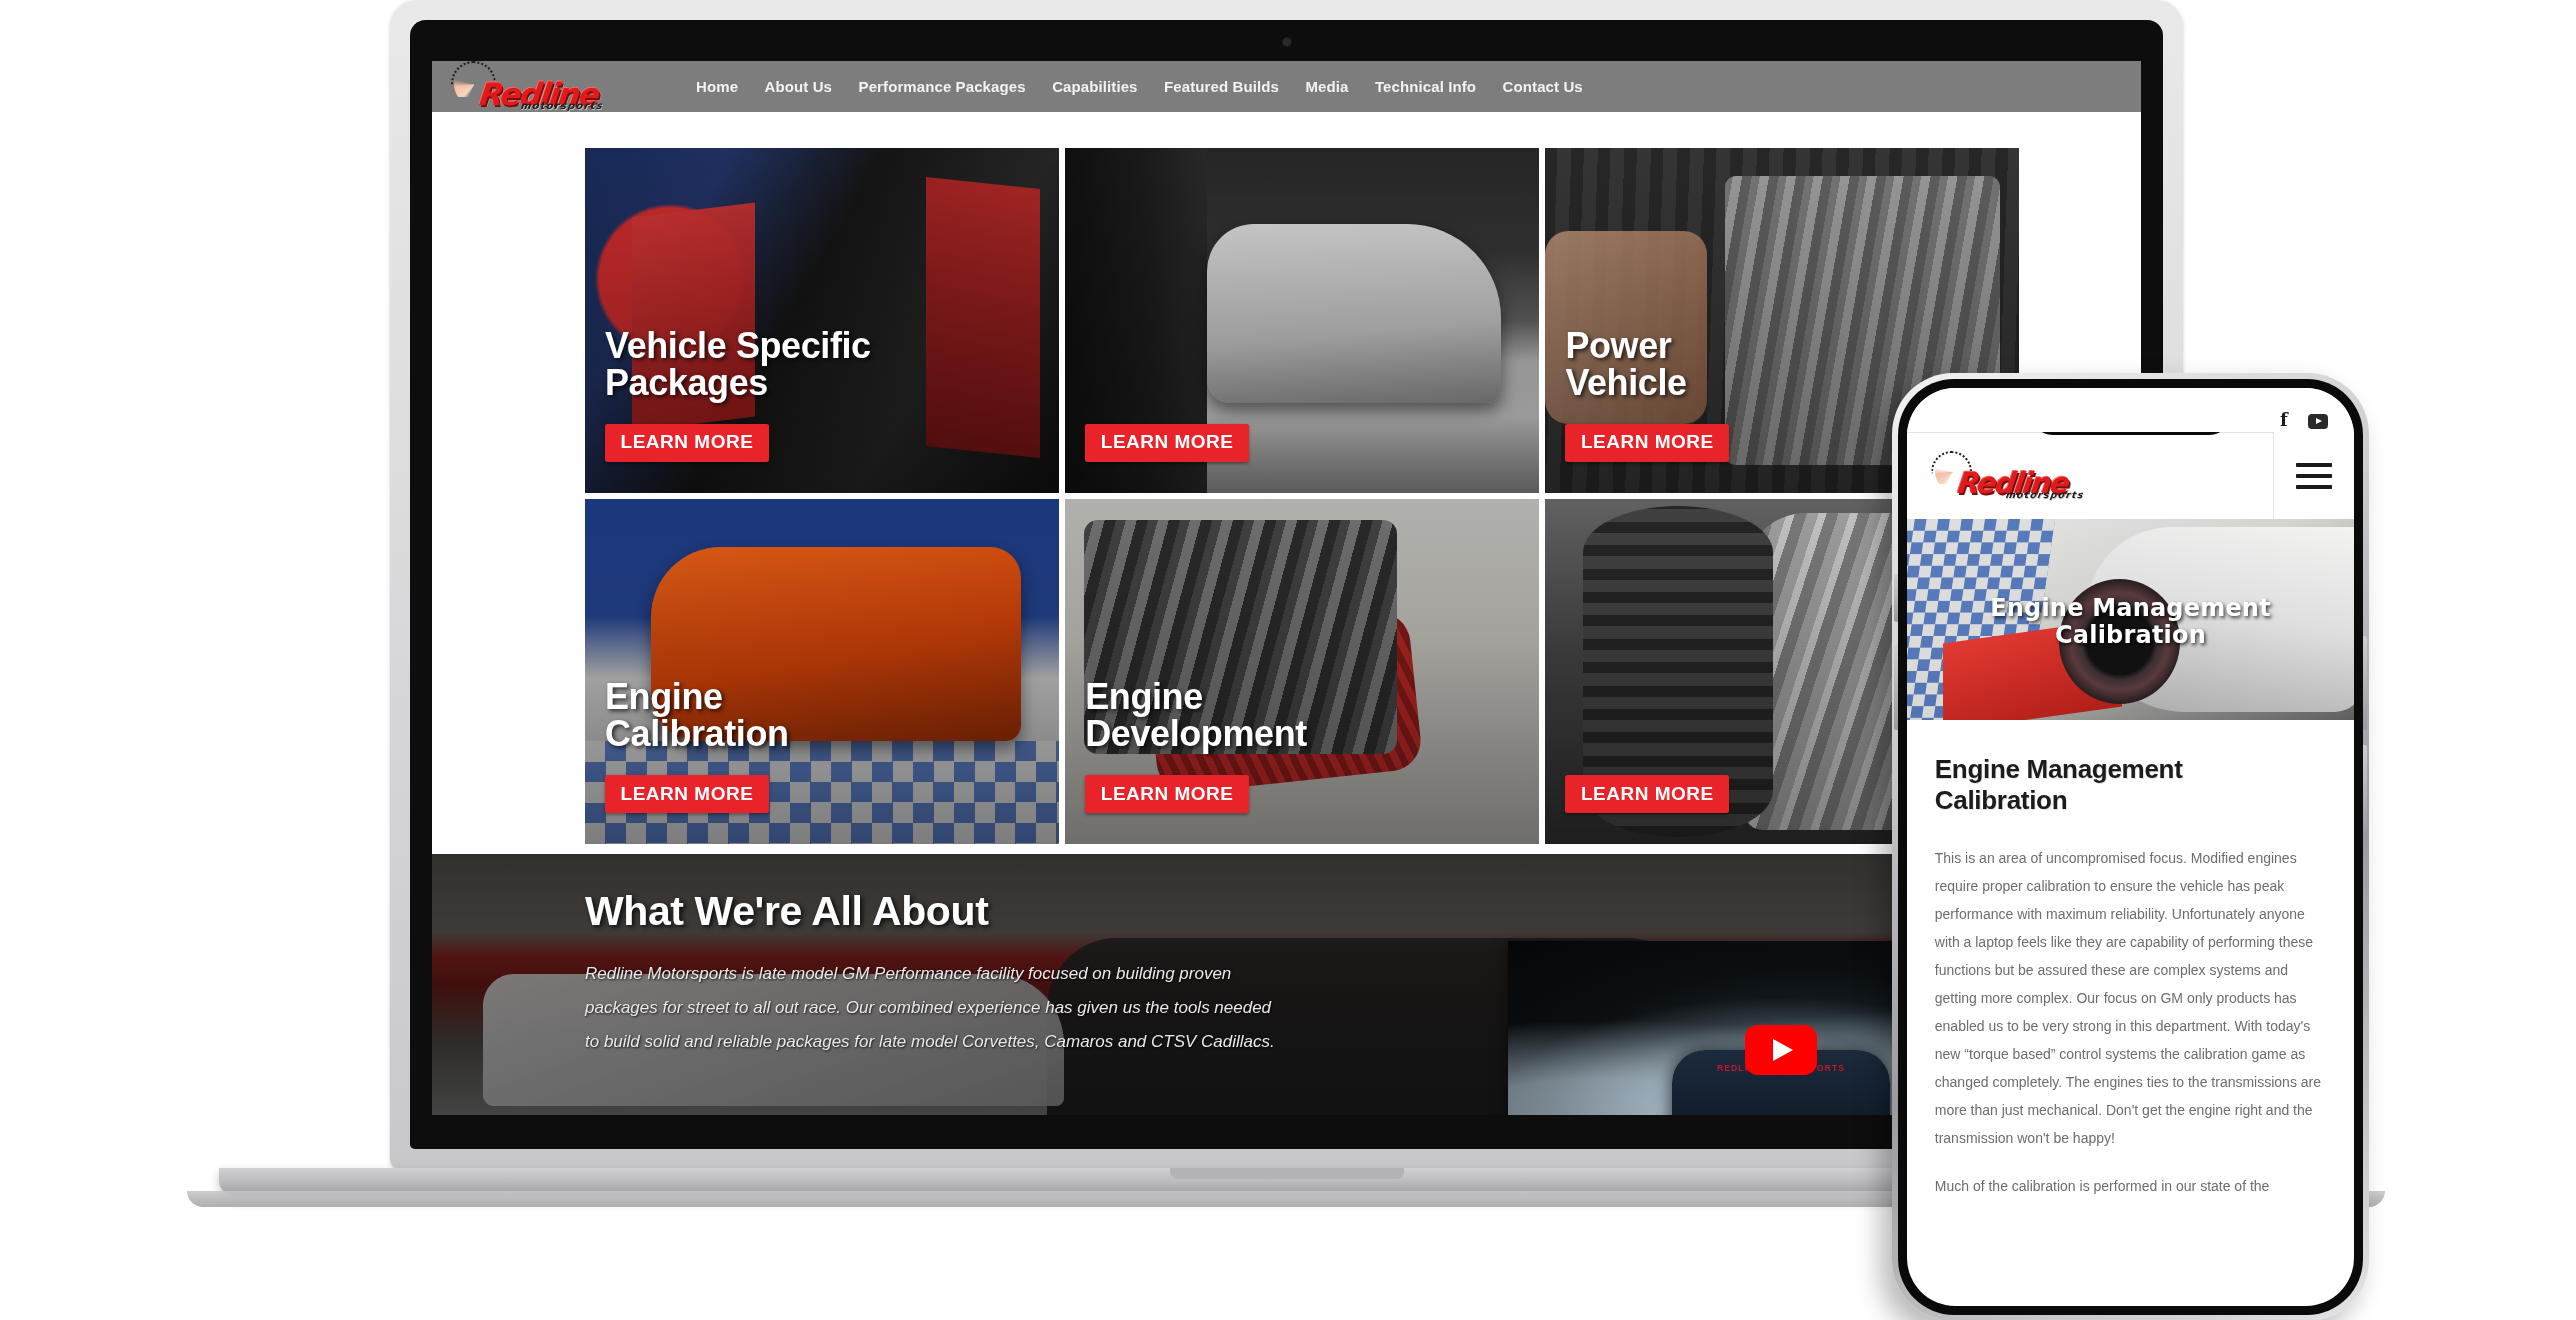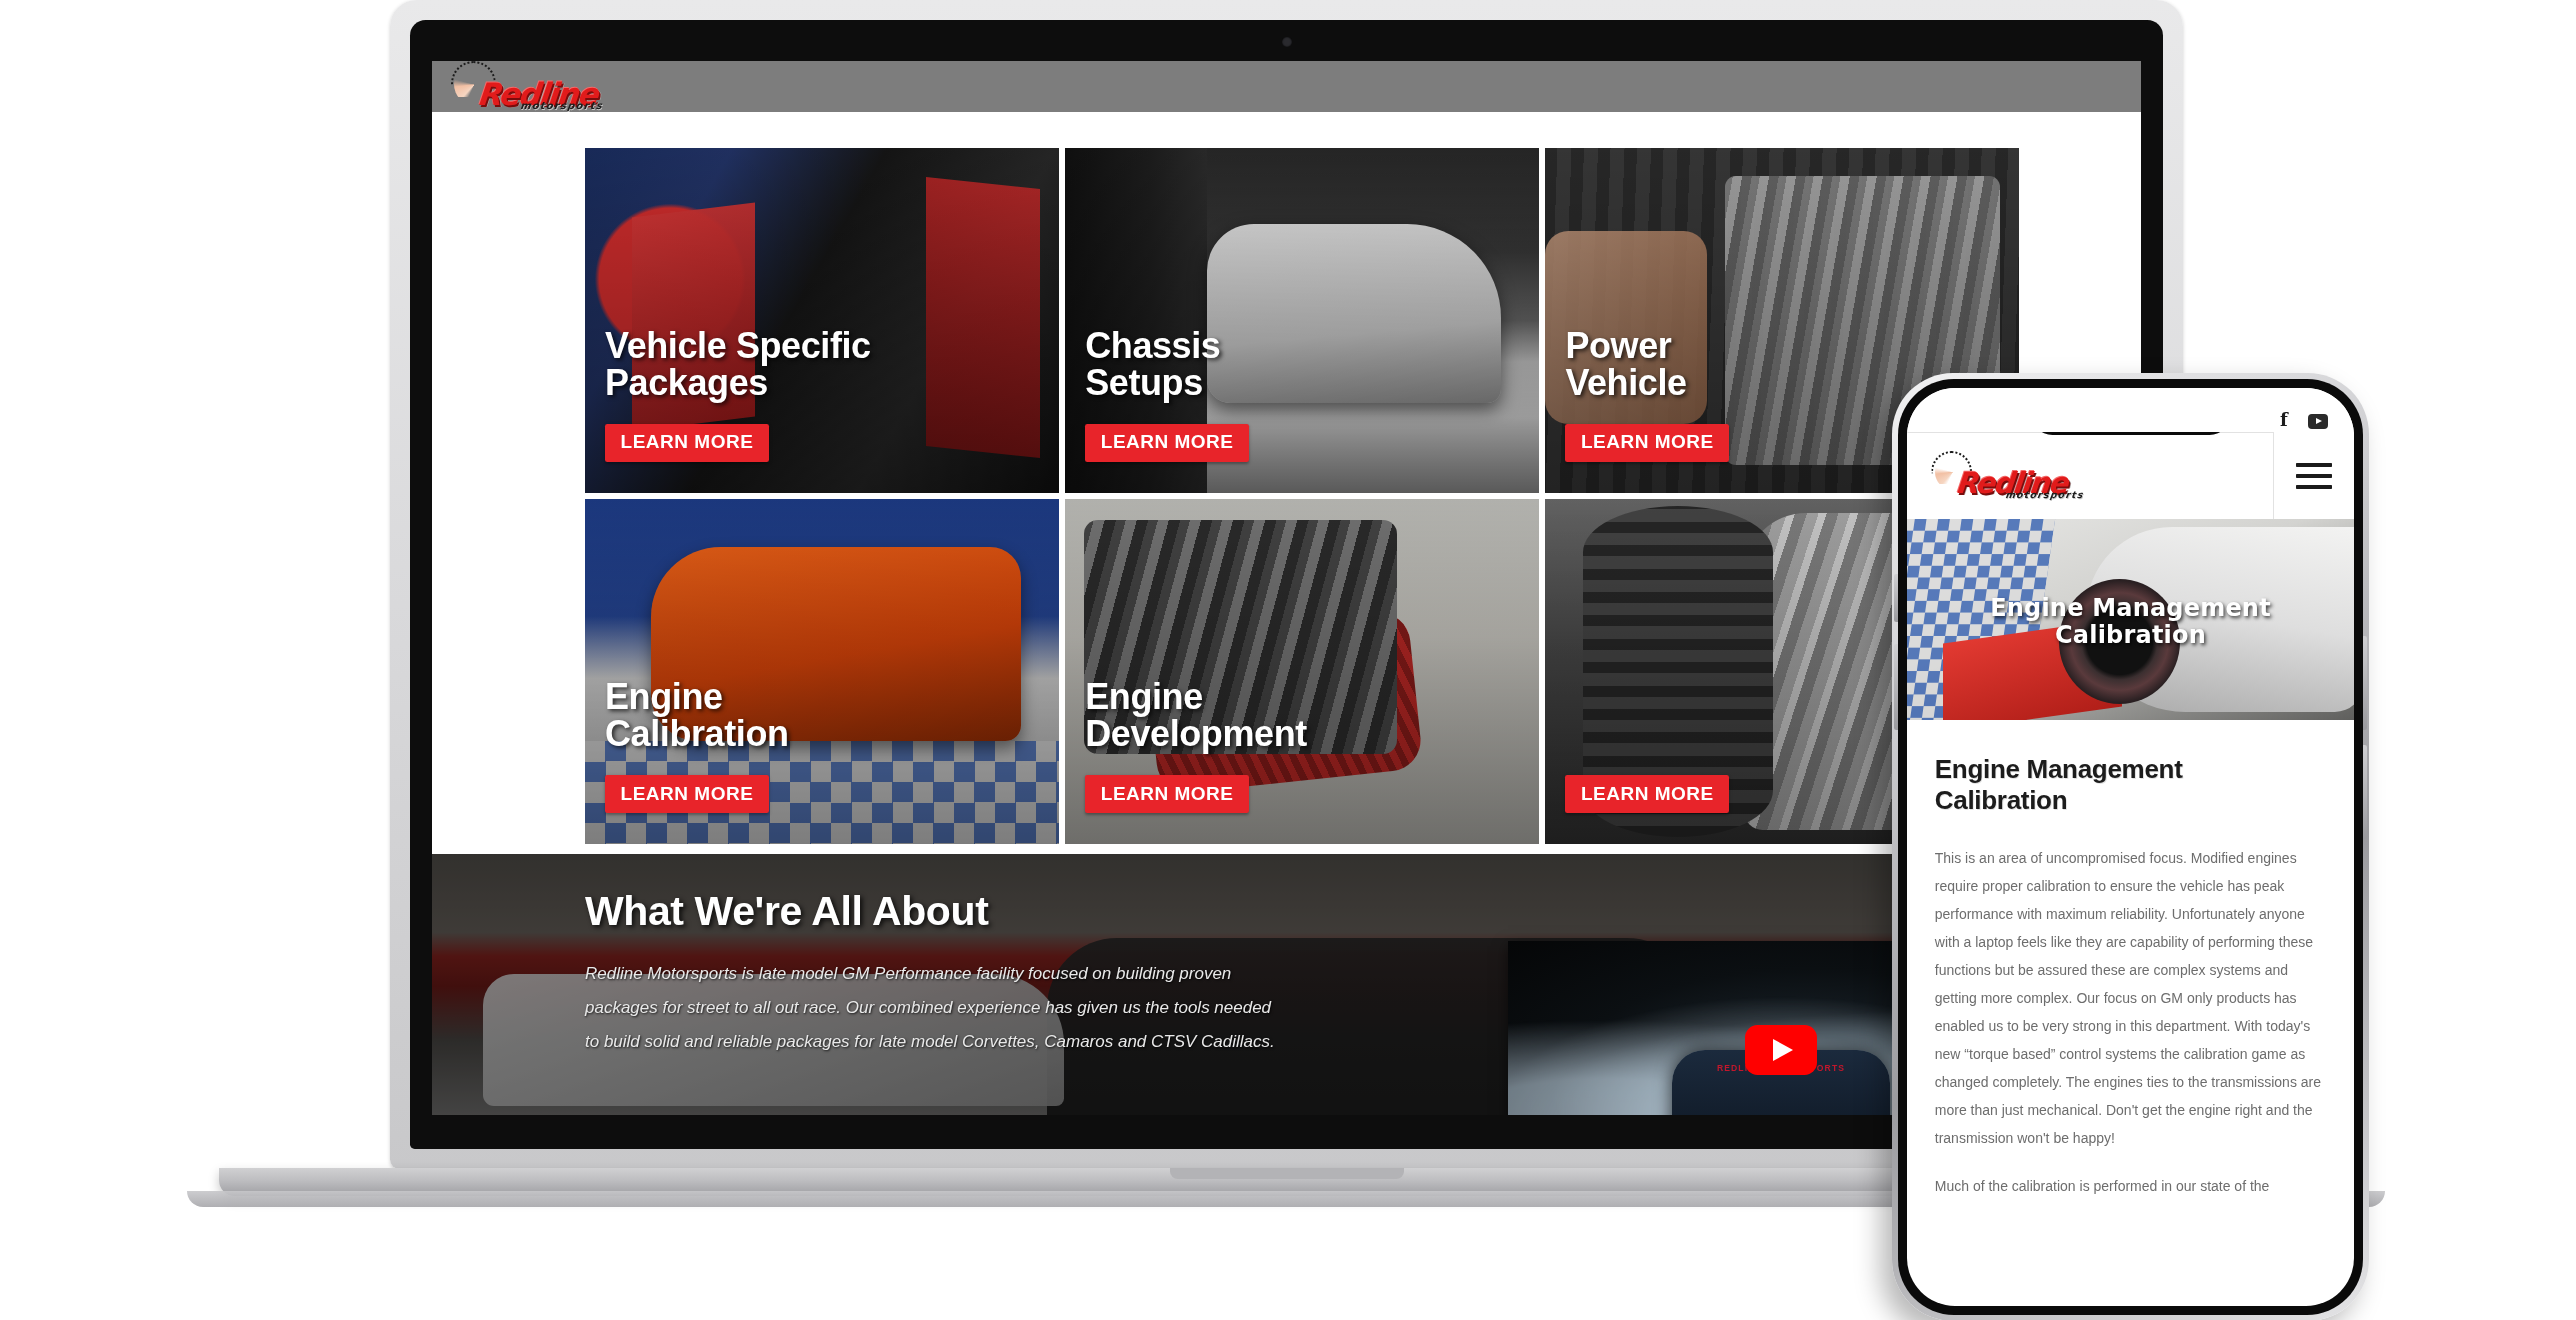--- a/index.html
+++ b/index.html
@@ -404,41 +404,49 @@
 
           <div class="site-topbar">
             <div class="logo">
               <div class="logo-arc">
                 <div class="fan"></div>
                   <div class="ticks"></div>
               </div>
               <div class="logo-word">Redline</div>
               <div class="logo-sub">motorsports</div>
             </div>
+            <nav class="site-nav">
+              <a href="#">Home</a>
+              <a href="#">About Us</a>
+              <a href="#">Performance Packages</a>
+              <a href="#">Capabilities</a>
+              <a href="#">Featured Builds</a>
+              <a href="#">Media</a>
+              <a href="#">Technical Info</a>
+              <a href="#">Contact Us</a>
+            </nav>
           </div>
 
           <div class="grid-wrap">
             <div class="tiles">
 
               <div class="tile">
                 <div class="photo p-vsp"></div>
                 <div class="shade"></div>
                 <div class="tile-body">
                   <div class="tile-title">Vehicle Specific
 Packages</div>
                   <button class="learn-btn">LEARN MORE</button>
                 </div>
               </div>
 
               <div class="tile">
                 <div class="photo p-chassis"></div>
                 <div class="shade"></div>
                 <div class="tile-body">
-                  <div class="tile-title">Chassis
-Setups</div>
                   <button class="learn-btn">LEARN MORE</button>
                 </div>
               </div>
 
               <div class="tile">
                 <div class="photo p-power"></div>
                 <div class="shade"></div>
                 <div class="tile-body">
                   <div class="tile-title">Power
 Vehicle</div>

